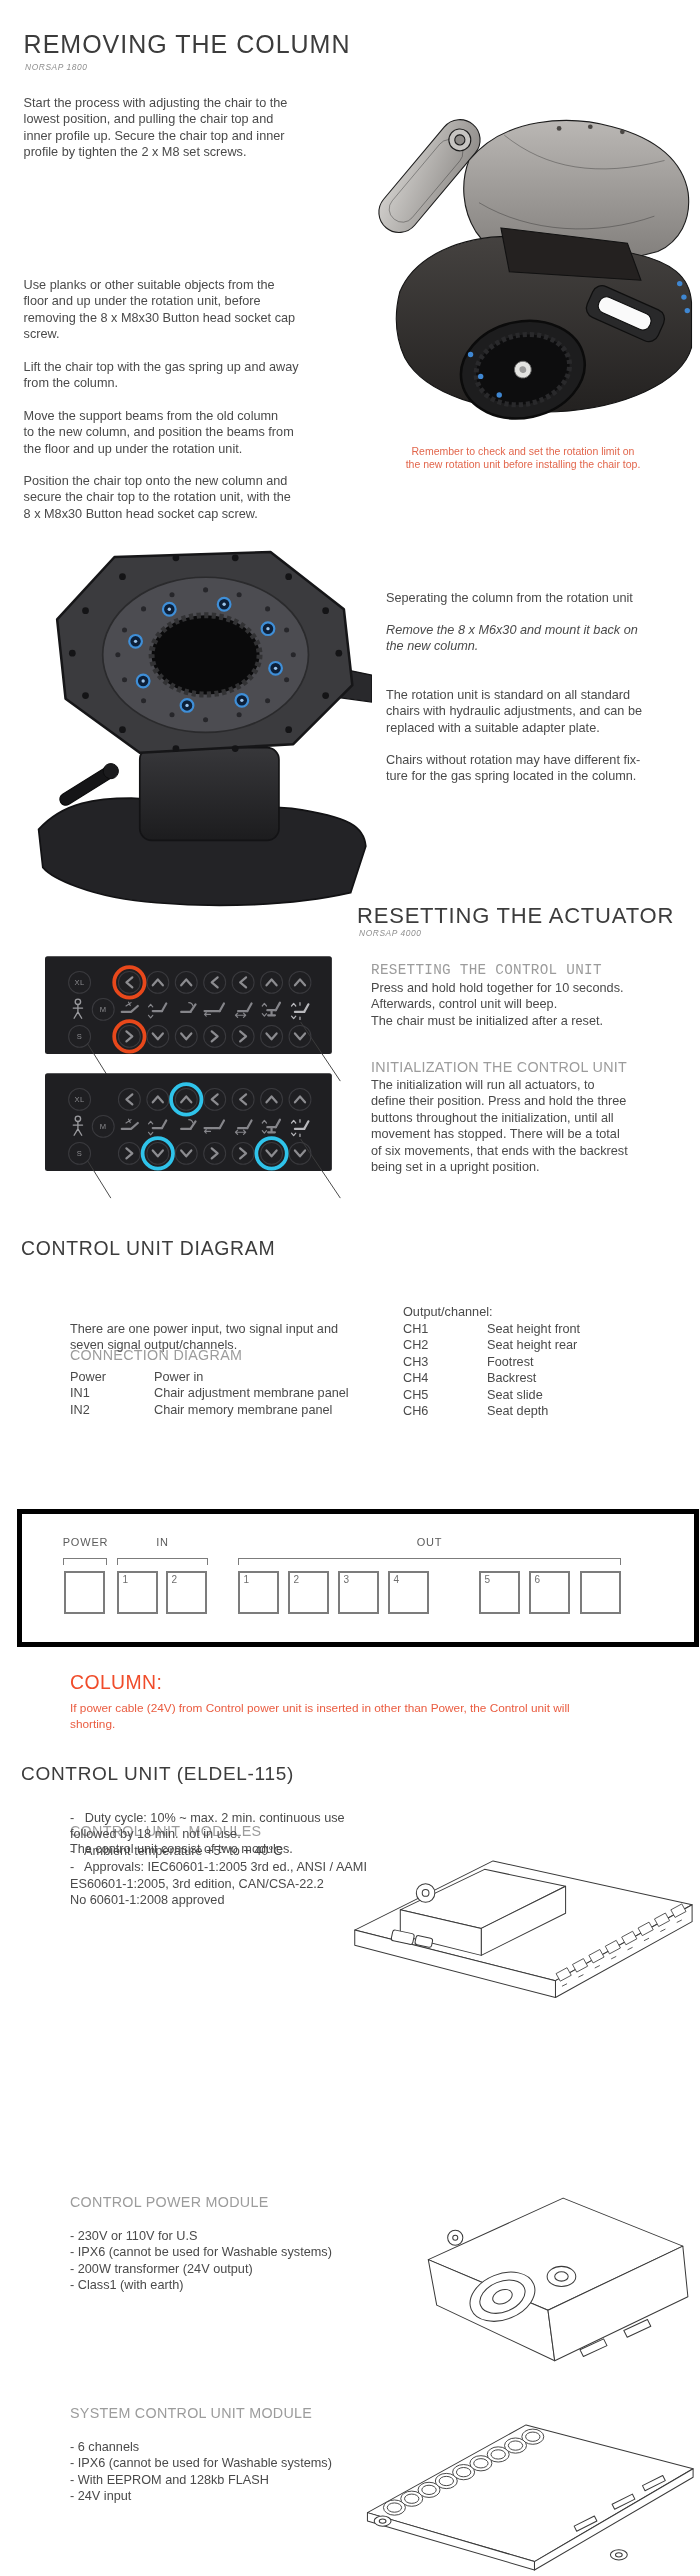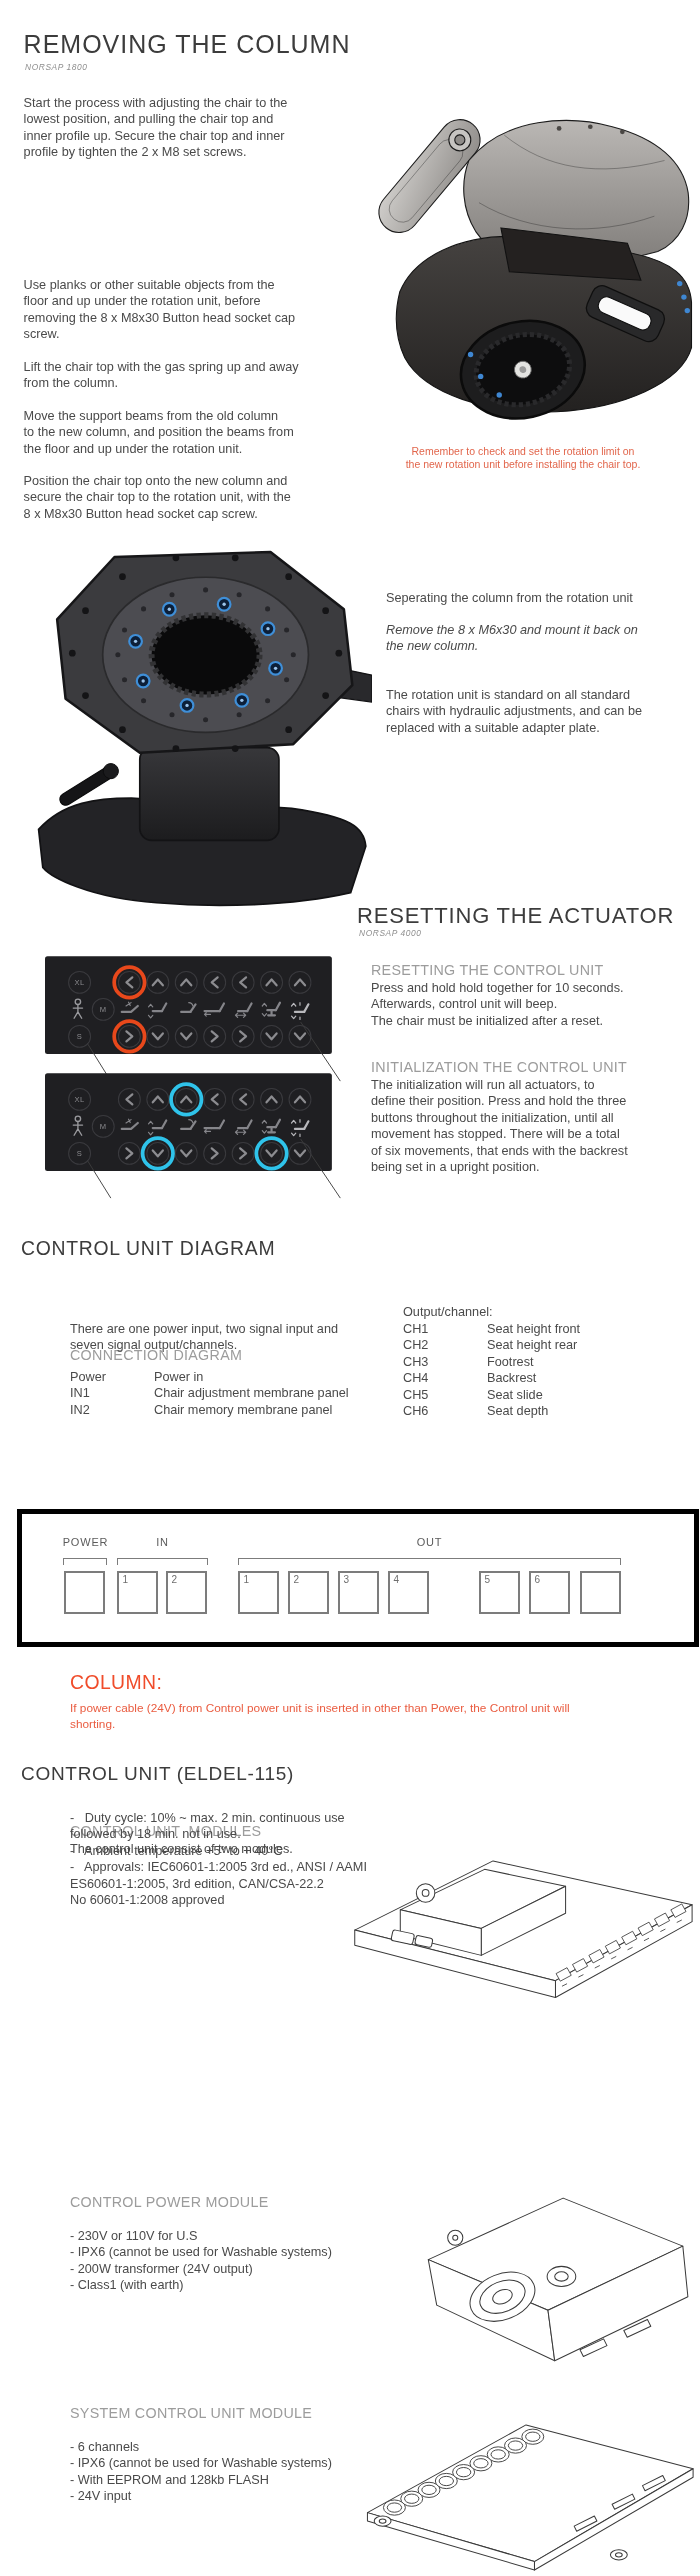--- a/index.html
+++ b/index.html
@@ -172,20 +172,22 @@
         <circle cx="302" cy="117" r="2" fill="#9cc4ea"></circle>
       </g>
   </svg>
 
   <div class="abs body" style="left:386px;top:590px;width:304px;">Seperating the column from the rotation unit</div>
   <div class="abs body it" style="left:386px;top:622px;width:312px;">Remove the 8 x M6x30 and mount it back on
 the new column.</div>
   <div class="abs body" style="left:386px;top:687px;width:312px;">The rotation unit is standard on all standard
 chairs with hydraulic adjustments, and can be
 replaced with a suitable adapter plate.</div>
+  <div class="abs body" style="left:386px;top:752px;width:312px;">Chairs without rotation may have different fix-
+ture for the gas spring located in the column.</div>
 
   <div class="abs h1b" style="left:357px;top:903px;">RESETTING THE ACTUATOR</div>
   <div class="abs sub" style="left:359px;top:928px;">NORSAP 4000</div>
 
   <svg class="abs" style="left:45px;top:956px;" width="297" height="127" viewBox="0 0 352 150" id="panel1">
       <g>
         <rect x="0" y="0" width="340" height="116" rx="3" fill="#1f1f22"></rect>
         <path d="M50 103 L78 148" stroke="#3c3c3c" stroke-width="1.1" fill="none"></path>
         <path d="M303 78 L350 148" stroke="#3c3c3c" stroke-width="1.1" fill="none"></path>
         <circle cx="41" cy="31" r="13" stroke="#3a3a3e" stroke-width="1.2" fill="none"></circle>
@@ -350,21 +352,21 @@
           <path d="M-10 -4 l2.5 -3 l2.5 3 M-10 8 l2.5 3 l2.5 -3 M0 -5 v-3 M0 9 v3" stroke-width="1.4"></path>
         </g>
         <circle cx="302.20000000000005" cy="95" r="13" stroke="#3a3a3e" stroke-width="1.2" fill="none"></circle>
         <path d="M 296.20000000000005 91.5 L 302.20000000000005 98.5 L 308.20000000000005 91.5" stroke="#8c8c90" stroke-width="2.6" fill="none" stroke-linecap="round" stroke-linejoin="round"></path>
         <circle cx="167.4" cy="31" r="18" stroke="#2fc3ea" stroke-width="4.4" fill="none"></circle>
         <circle cx="133.7" cy="95" r="18" stroke="#2fc3ea" stroke-width="4.4" fill="none"></circle>
         <circle cx="268.5" cy="95" r="18" stroke="#2fc3ea" stroke-width="4.4" fill="none"></circle>
       </g>
     </svg>
 
-  <div class="abs gh" style="left:371px;top:962px;">RESETTING THE CONTROL UNIT</div>
+  <div class="abs gh" style="left:371px;top:962px;font-family:Liberation Mono, monospace;">RESETTING THE CONTROL UNIT</div>
   <div class="abs body" style="left:371px;top:980px;width:321px;">Press and hold hold together for 10 seconds.
 Afterwards, control unit will beep.
 The chair must be initialized after a reset.</div>
   <div class="abs gh" style="left:371px;top:1059px;">INITIALIZATION THE CONTROL UNIT</div>
   <div class="abs body" style="left:371px;top:1077px;width:321px;">The initialization will run all actuators, to
 define their position. Press and hold the three
 buttons throughout the initialization, until all
 movement has stopped. There will be a total
 of six movements, that ends with the backrest
 being set in a upright position.</div>

